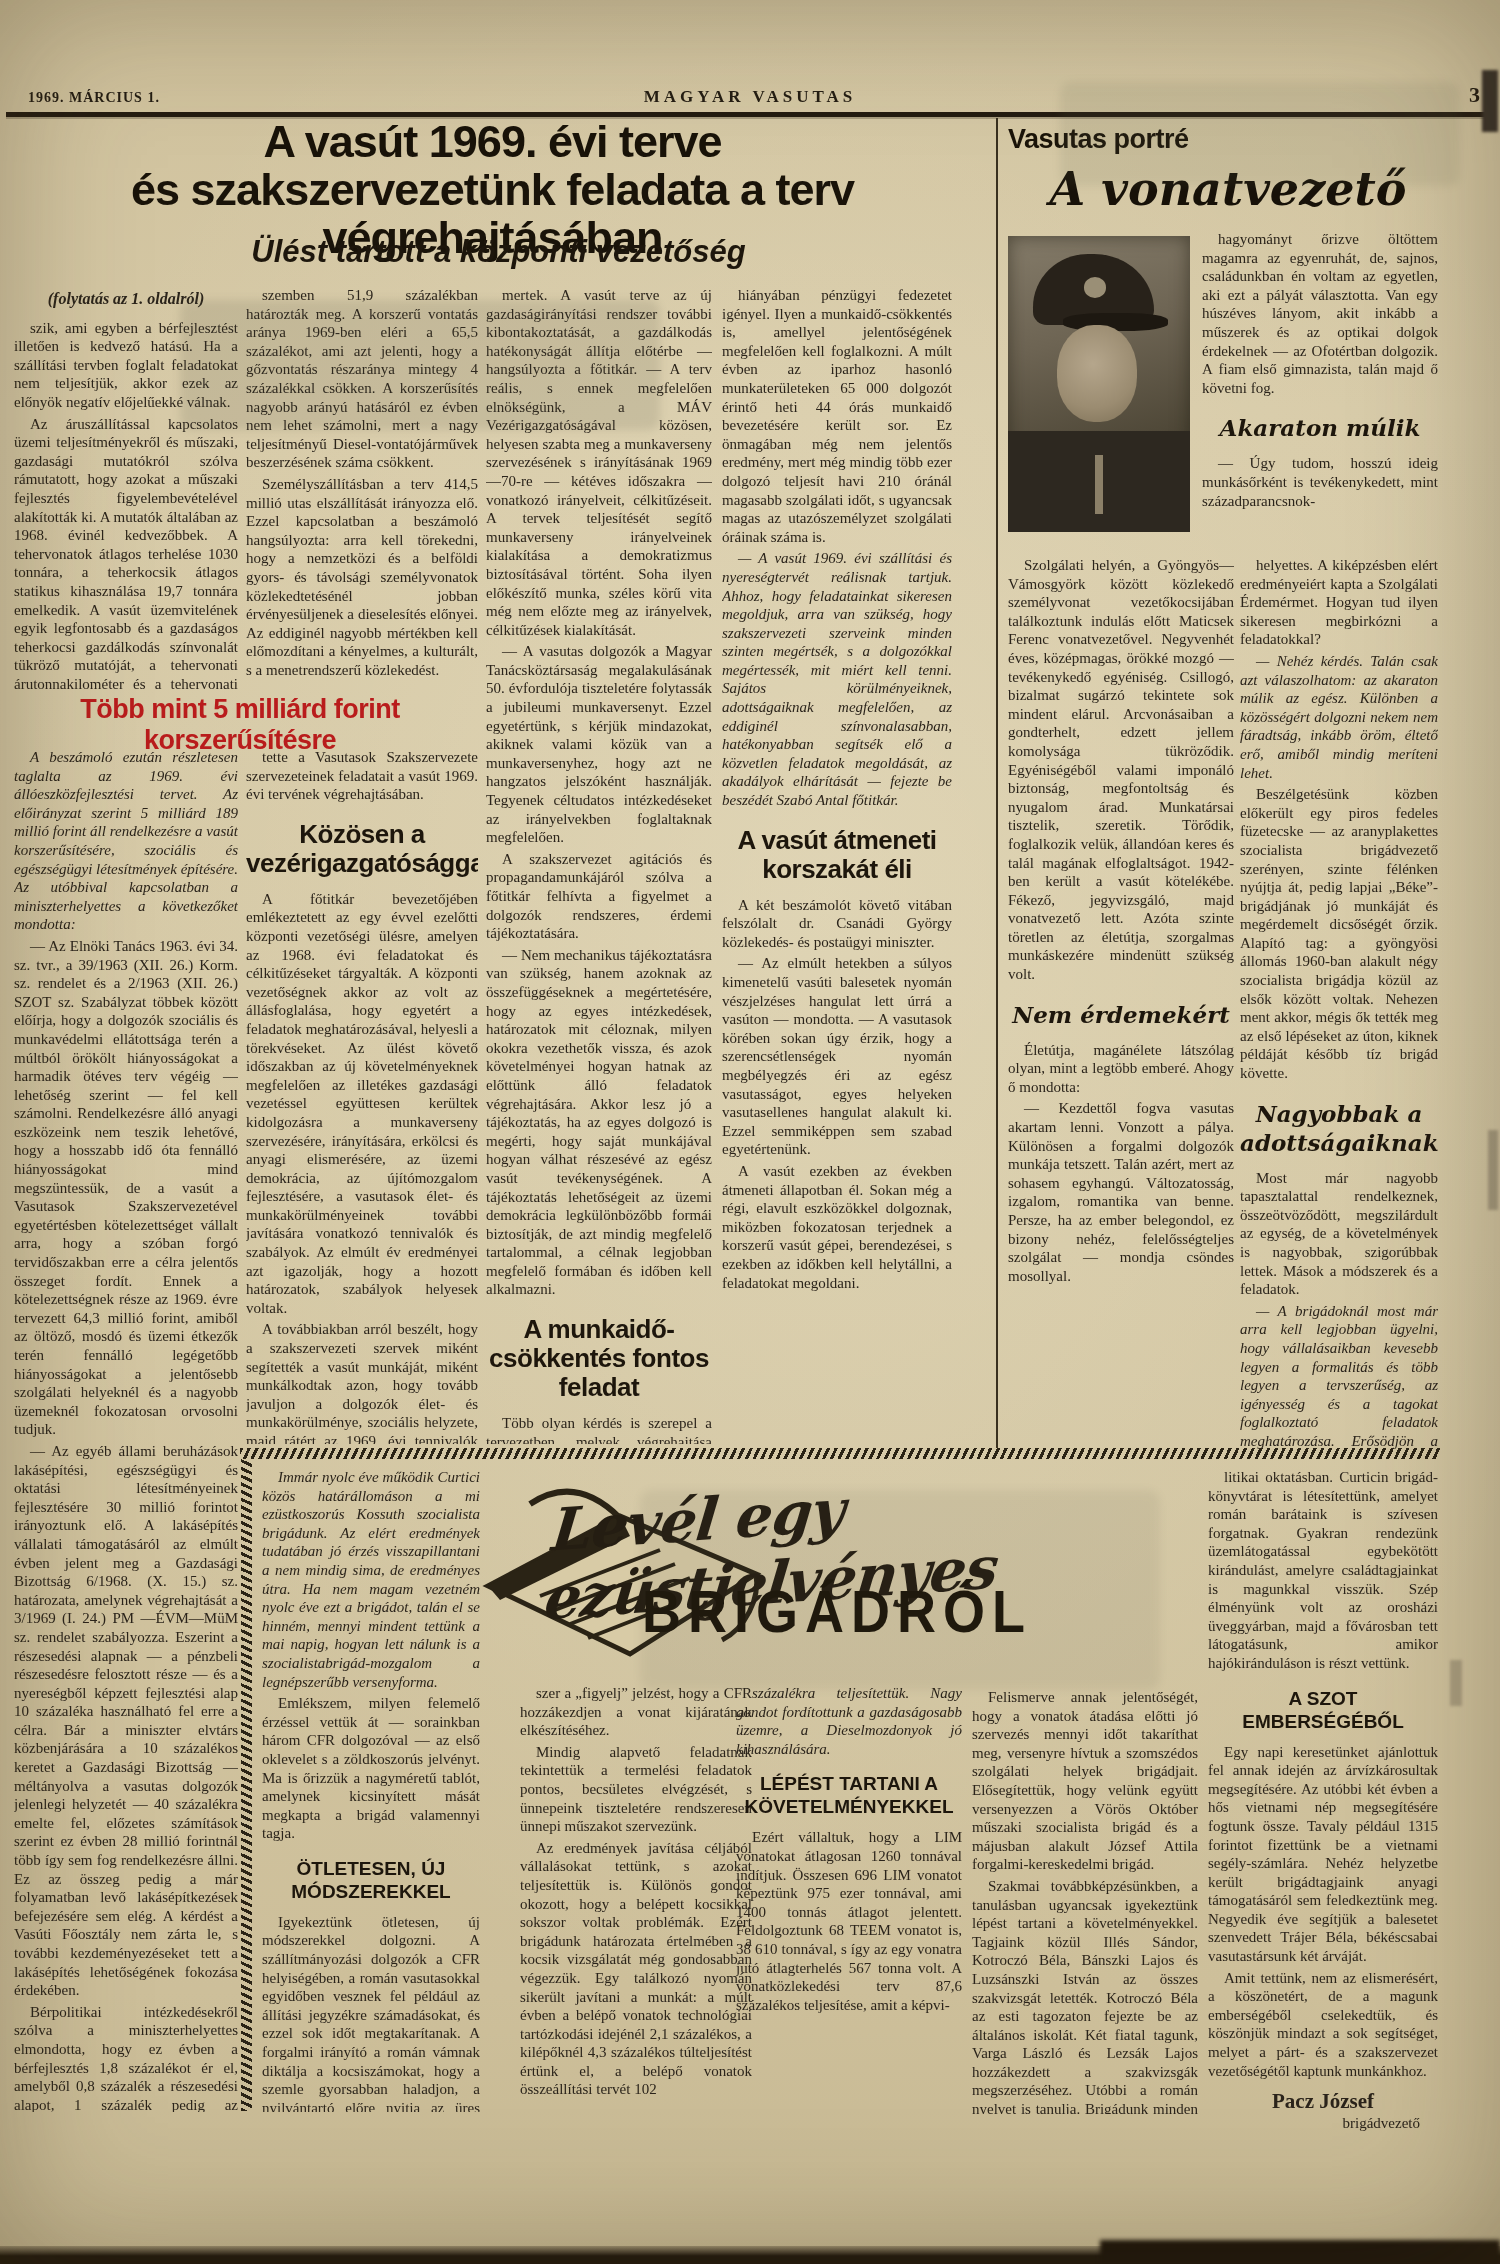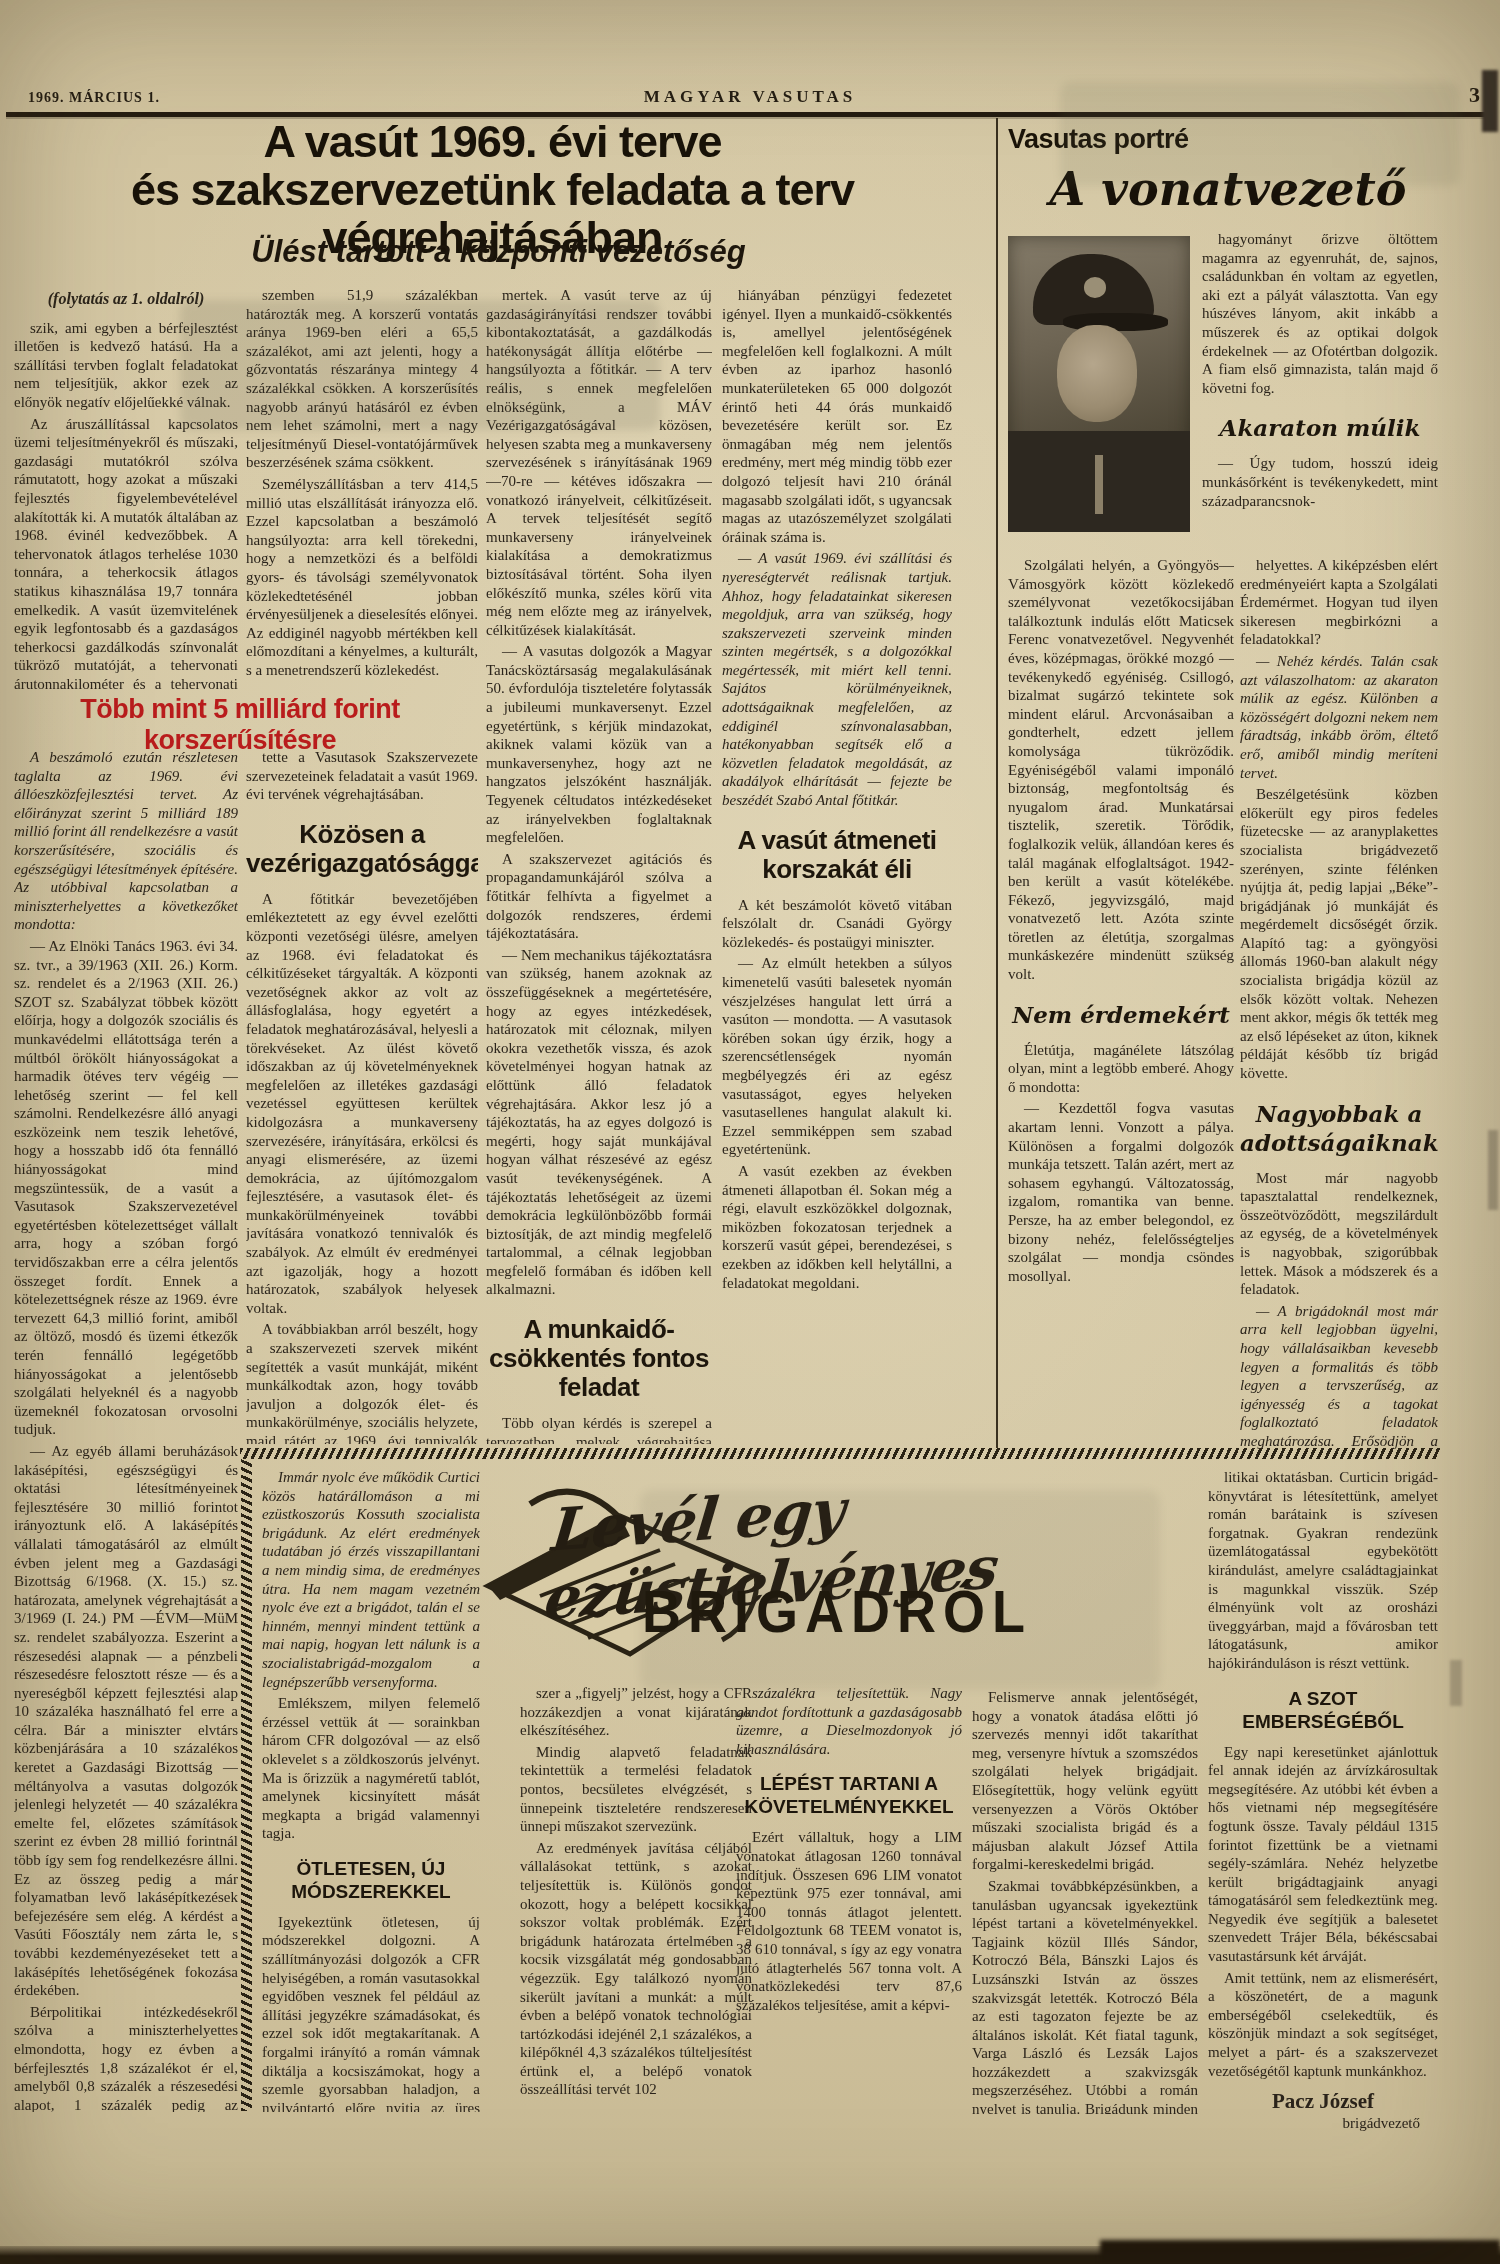--- a/index.html
+++ b/index.html
@@ -139,21 +139,21 @@
     <p class="para">— Úgy tudom, hosszú ideig munkásőrként is tevékenykedett, mint századparancsnok-</p>
   </div>
 <div class="col" style="left:1008px;top:556px;width:226px;height:890px;">
     <p class="para">Szolgálati helyén, a Gyöngyös—Vámosgyörk között közlekedő személyvonat vezetőkocsijában találkoztunk indulás előtt Maticsek Ferenc vonatvezetővel. Negyvenhét éves, középmagas, örökké mozgó — tevékenykedő egyéniség. Csillogó, bizalmat sugárzó tekintete sok mindent elárul. Arcvonásaiban a gondterhelt, edzett jellem komolysága tükröződik. Egyéniségéből valami imponáló biztonság, megfontoltság és nyugalom árad. Munkatársai tisztelik, szeretik. Törődik, foglalkozik velük, állandóan keres és talál magának elfoglaltságot. 1942-ben került a vasút kötelékébe. Fékező, jegyvizsgáló, majd vonatvezető lett. Azóta szinte töretlen az életútja, szorgalmas munkáskezére mindenütt szükség volt.</p>
     <h3 class="subser">Nem érdemekért</h3>
     <p class="para">Életútja, magánélete látszólag olyan, mint a legtöbb emberé. Ahogy ő mondotta:</p>
     <p class="para">— Kezdettől fogva vasutas akartam lenni. Vonzott a pálya. Különösen a forgalmi dolgozók munkája tetszett. Talán azért, mert az sohasem egyhangú. Változatosság, izgalom, romantika van benne. Persze, ha az ember belegondol, ez bizony nehéz, felelősségteljes szolgálat — mondja csöndes mosollyal.</p>
   </div>
 <div class="col" style="left:1240px;top:556px;width:198px;height:894px;">
     <p class="para">helyettes. A kiképzésben elért eredményeiért kapta a Szolgálati Érdemérmet. Hogyan tud ilyen sikeresen megbirkózni a feladatokkal?</p>
-    <p class="para it">— Nehéz kérdés. Talán csak azt válaszolhatom: az akaraton múlik az egész. Különben a közösségért dolgozni nekem nem fáradtság, inkább öröm, éltető erő, amiből mindig meríteni tervet.</p>
+    <p class="para it">— Nehéz kérdés. Talán csak azt válaszolhatom: az akaraton múlik az egész. Különben a közösségért dolgozni nekem nem fáradtság, inkább öröm, éltető erő, amiből mindig meríteni lehet.</p>
     <p class="para">Beszélgetésünk közben előkerült egy piros fedeles füzetecske — az aranyplakettes szocialista brigádvezető szerényen, szinte félénken nyújtja át, pedig lapjai „Béke”-brigádjának jó munkáját és megérdemelt dicsőségét őrzik. Alapító tag: a gyöngyösi állomás 1960-ban alakult négy szocialista brigádja közül az elsők között voltak. Nehezen ment akkor, mégis ők tették meg az első lépéseket az úton, kiknek példáját később tíz brigád követte.</p>
     <h3 class="subser">Nagyobbak a adottságaiknak</h3>
     <p class="para">Most már nagyobb tapasztalattal rendelkeznek, összeötvöződött, megszilárdult az egység, de a követelmények is nagyobbak, szigorúbbak lettek. Mások a módszerek és a feladatok.</p>
     <p class="para it">— A brigádoknál most már arra kell legjobban ügyelni, hogy vállalásaikban kevesebb legyen a formalitás és több legyen a tervszerűség, az igényesség és a tagokat foglalkoztató feladatok meghatározása. Erősödjön a közösségi, a politikai szemlélet és az egészséges kritikai szellem — vallja.</p>
   </div>
 
 <div class="abs hatch-h"></div>
 <div class="abs hatch-v"></div>
 <div class="abs" style="left:470px;top:1478px;width:300px;height:196px;">
   <svg width="300" height="196" viewBox="0 0 300 196">

